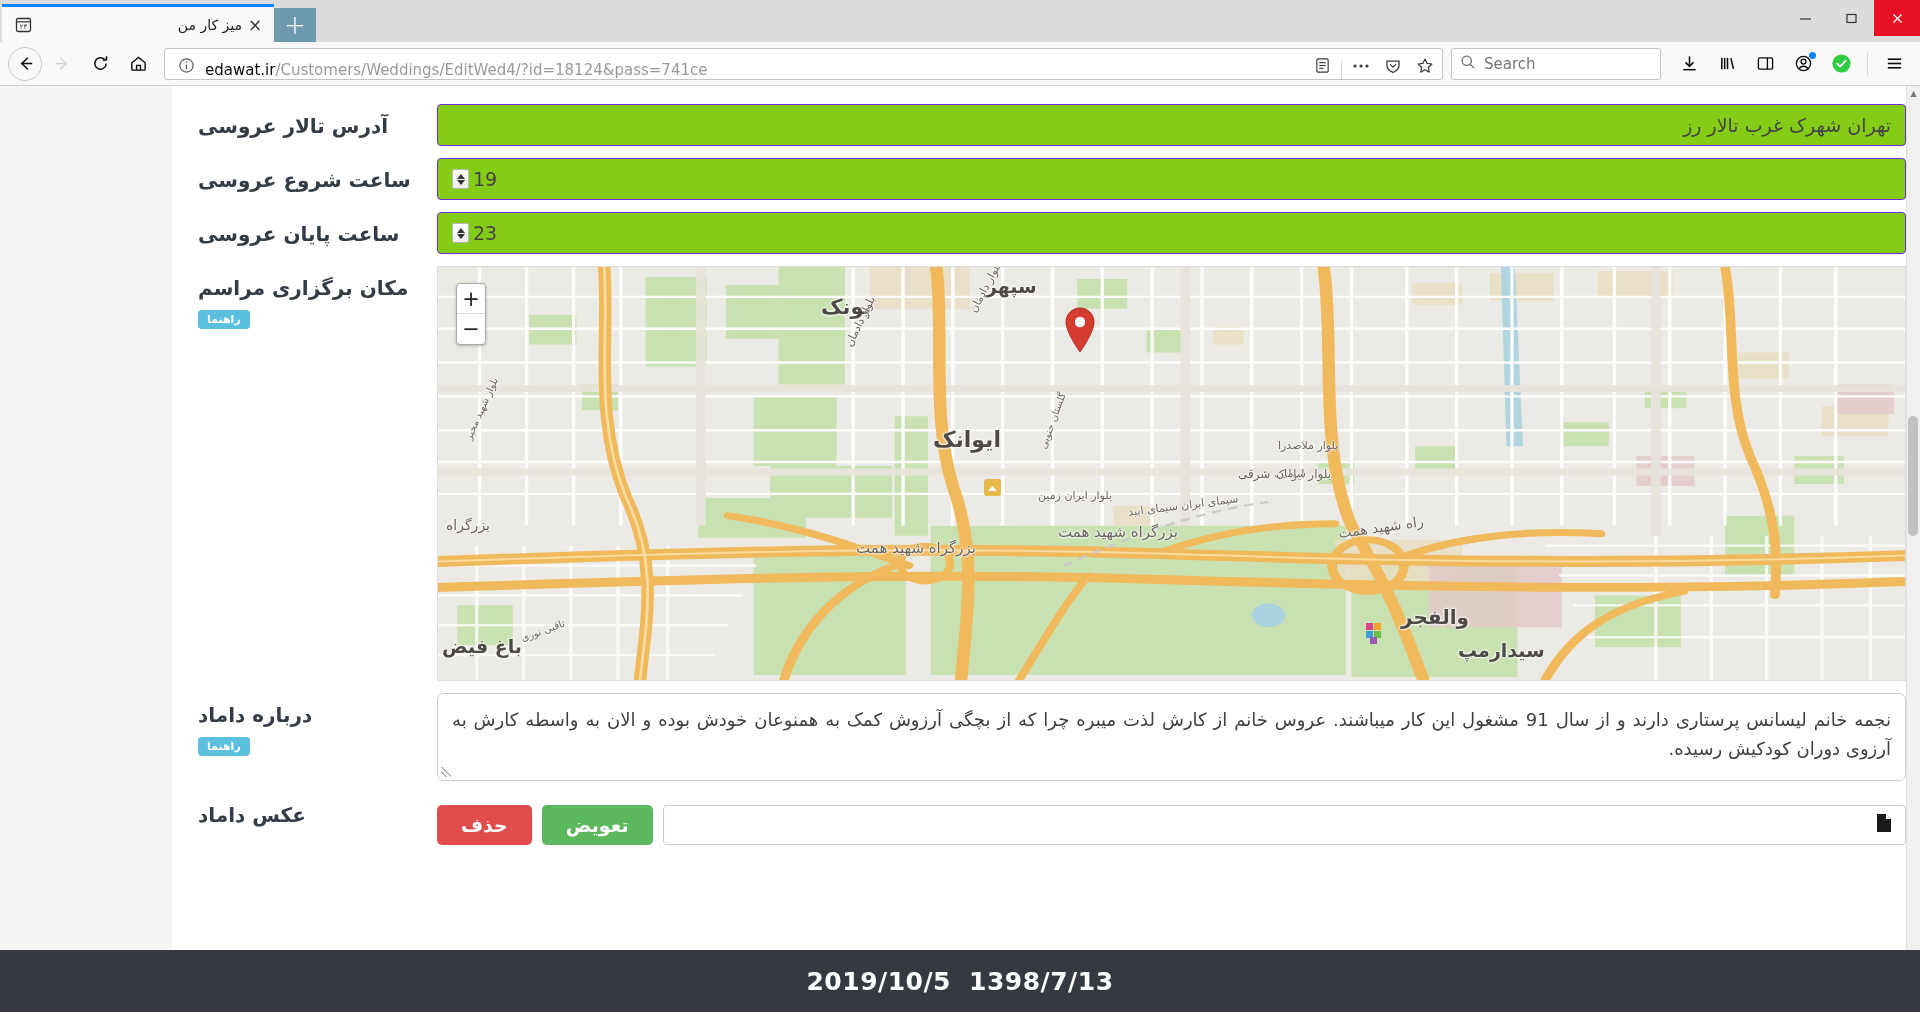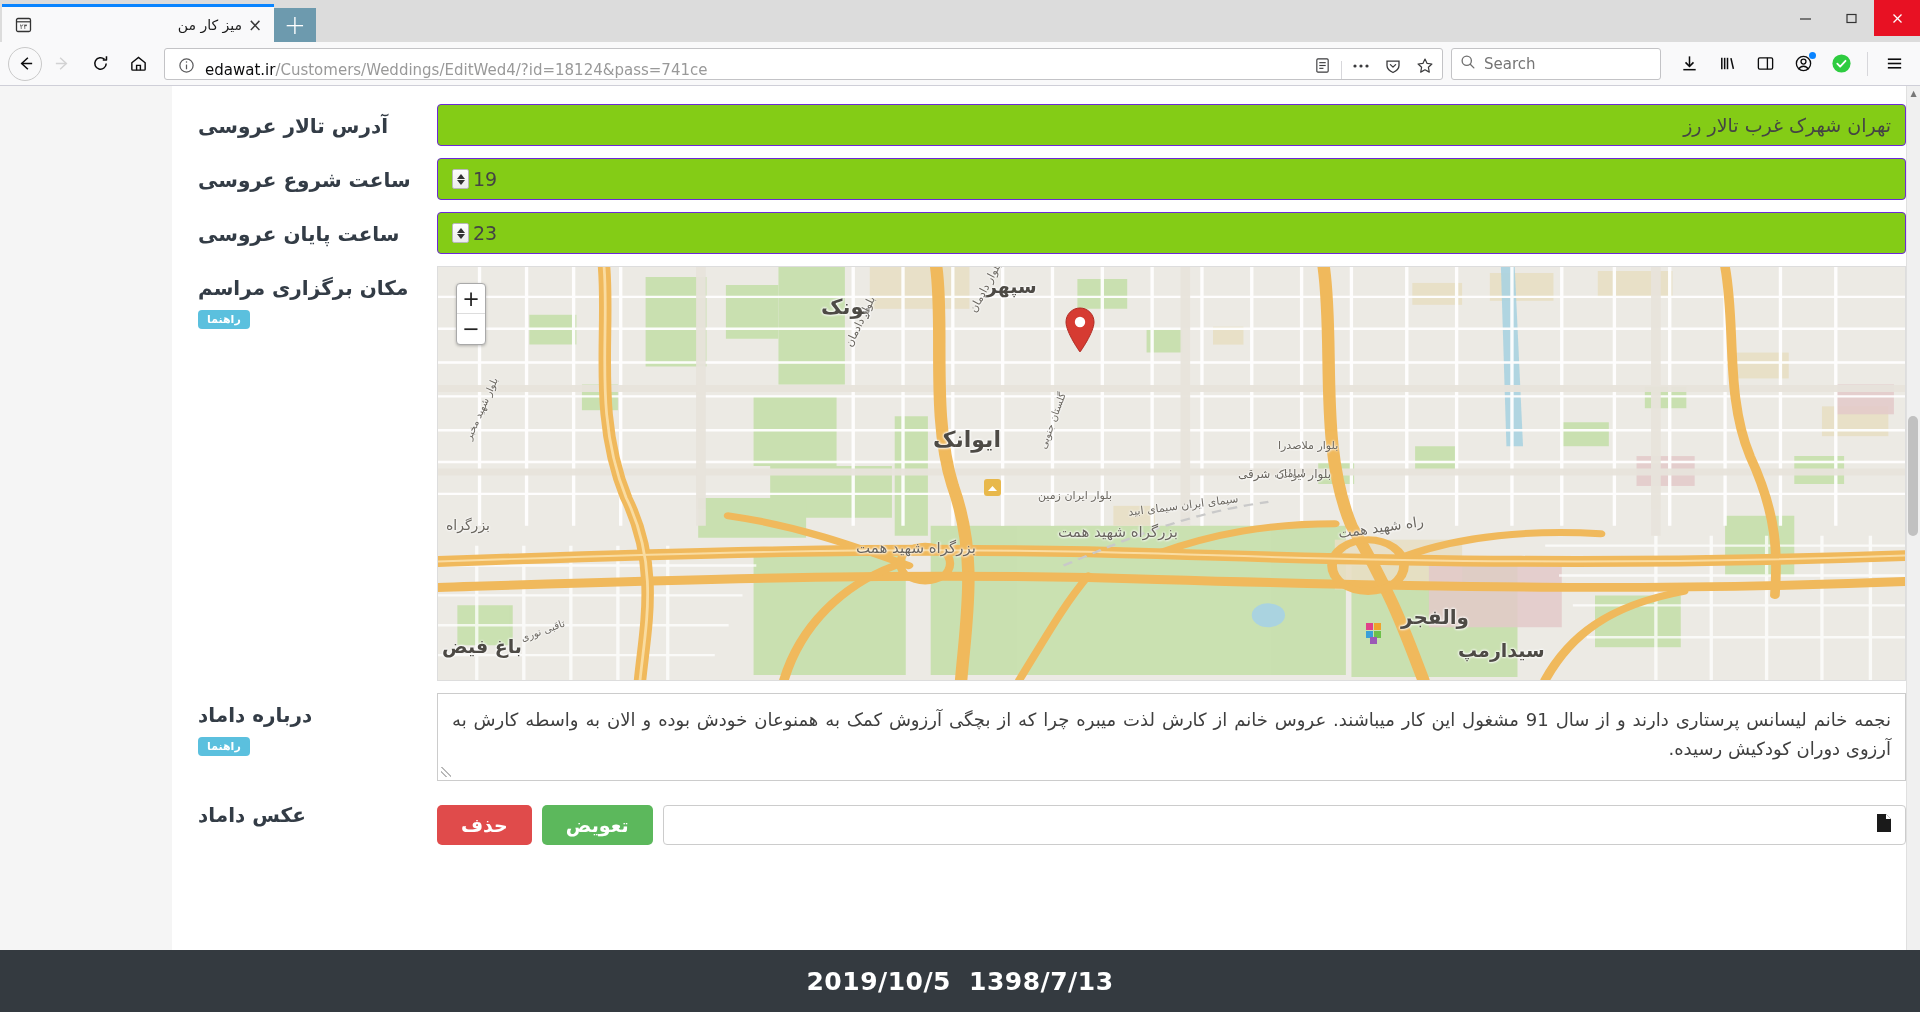--- a/index.html
+++ b/index.html
@@ -140,21 +140,21 @@
     font-family: "DejaVu Sans", "Liberation Sans", sans-serif;
   }
   .maplabel.small { font-weight: 400; color: #6a665f; }
   .poi { position: absolute; z-index: 22; }
 
   
   .mapsvg { position: absolute; inset: 0; width: 100%; height: 100%; }
 
   
   .ta {
-    width: 100%; min-height: 76px; border: 1px solid #ccc; border-radius: 0;
+    width: 100%; min-height: 76px; border: 1px solid #ccc; border-radius: 7px;
     background: #fff; padding: 12px 14px 16px; direction: rtl; position: relative;
     font-size: 18px; line-height: 1.6; color: #3f3f3f; text-align: justify;
   }
   .ta-resize {
     position: absolute; left: 3px; bottom: 3px; width: 10px; height: 10px;
     background:
       linear-gradient(135deg, transparent 45%, #b9b9b9 45%, #b9b9b9 55%, transparent 55%),
       linear-gradient(135deg, transparent 70%, #b9b9b9 70%, #b9b9b9 80%, transparent 80%);
     transform: scaleX(-1);
   }

